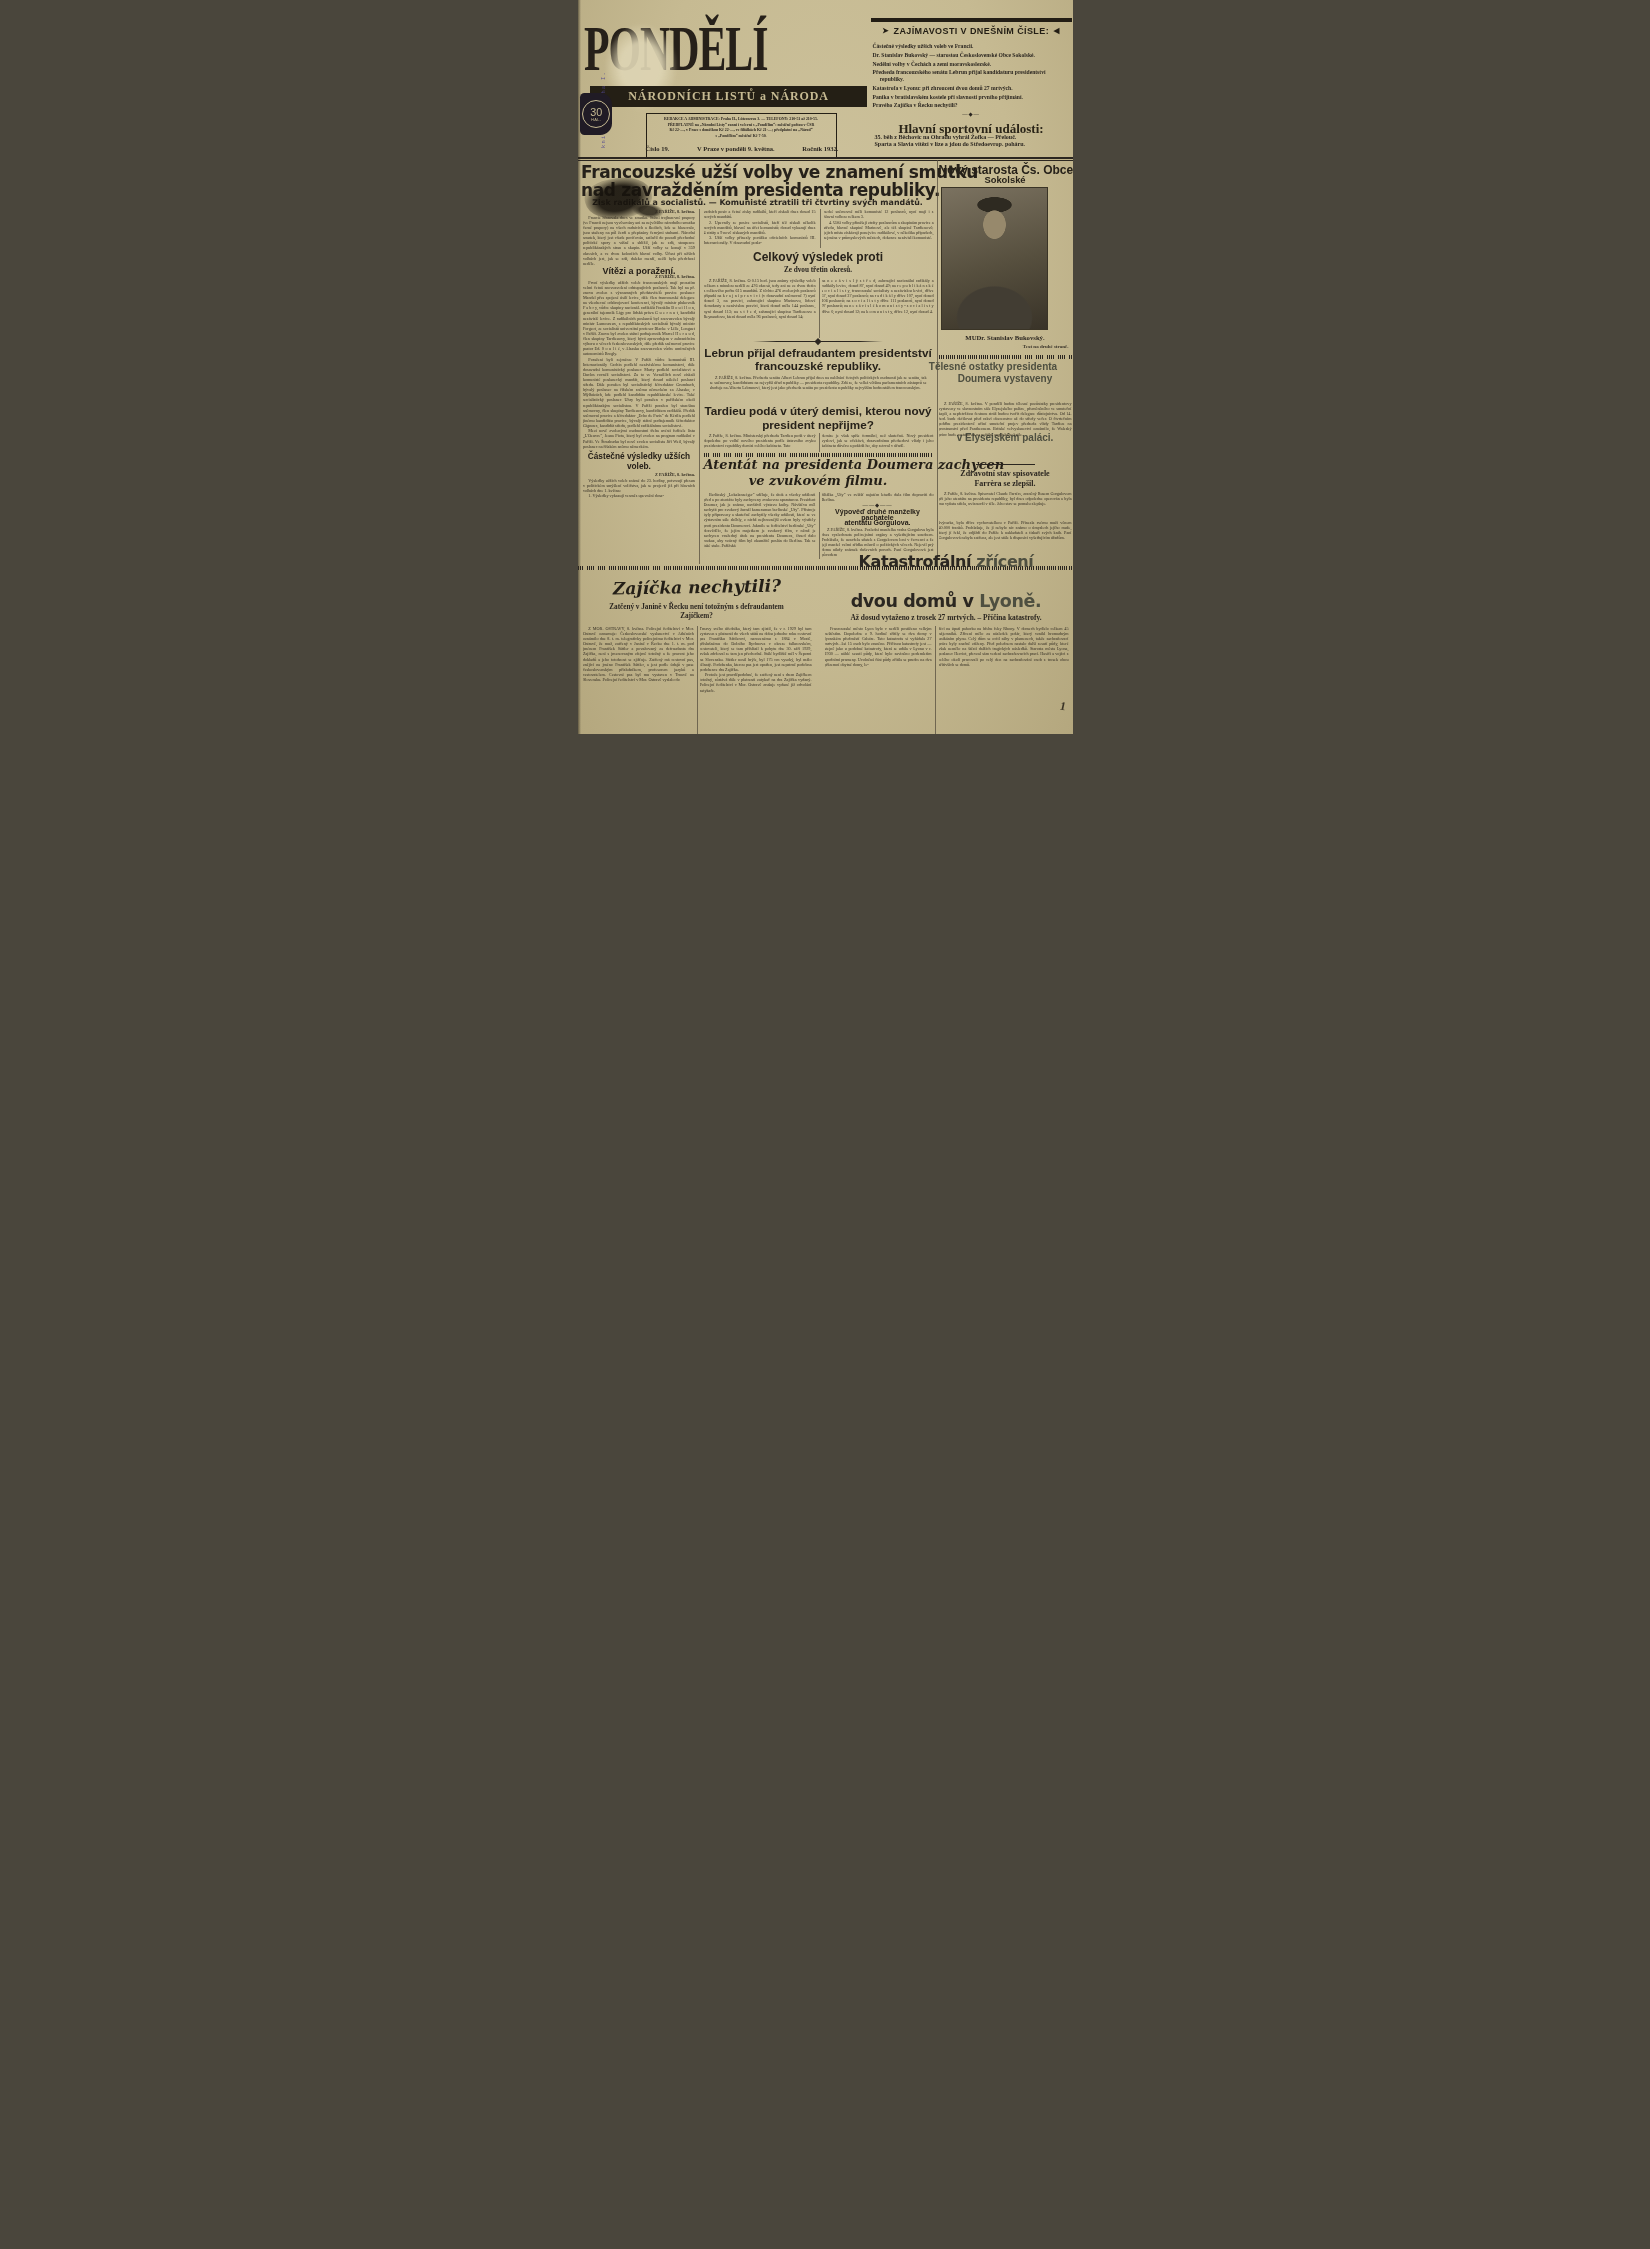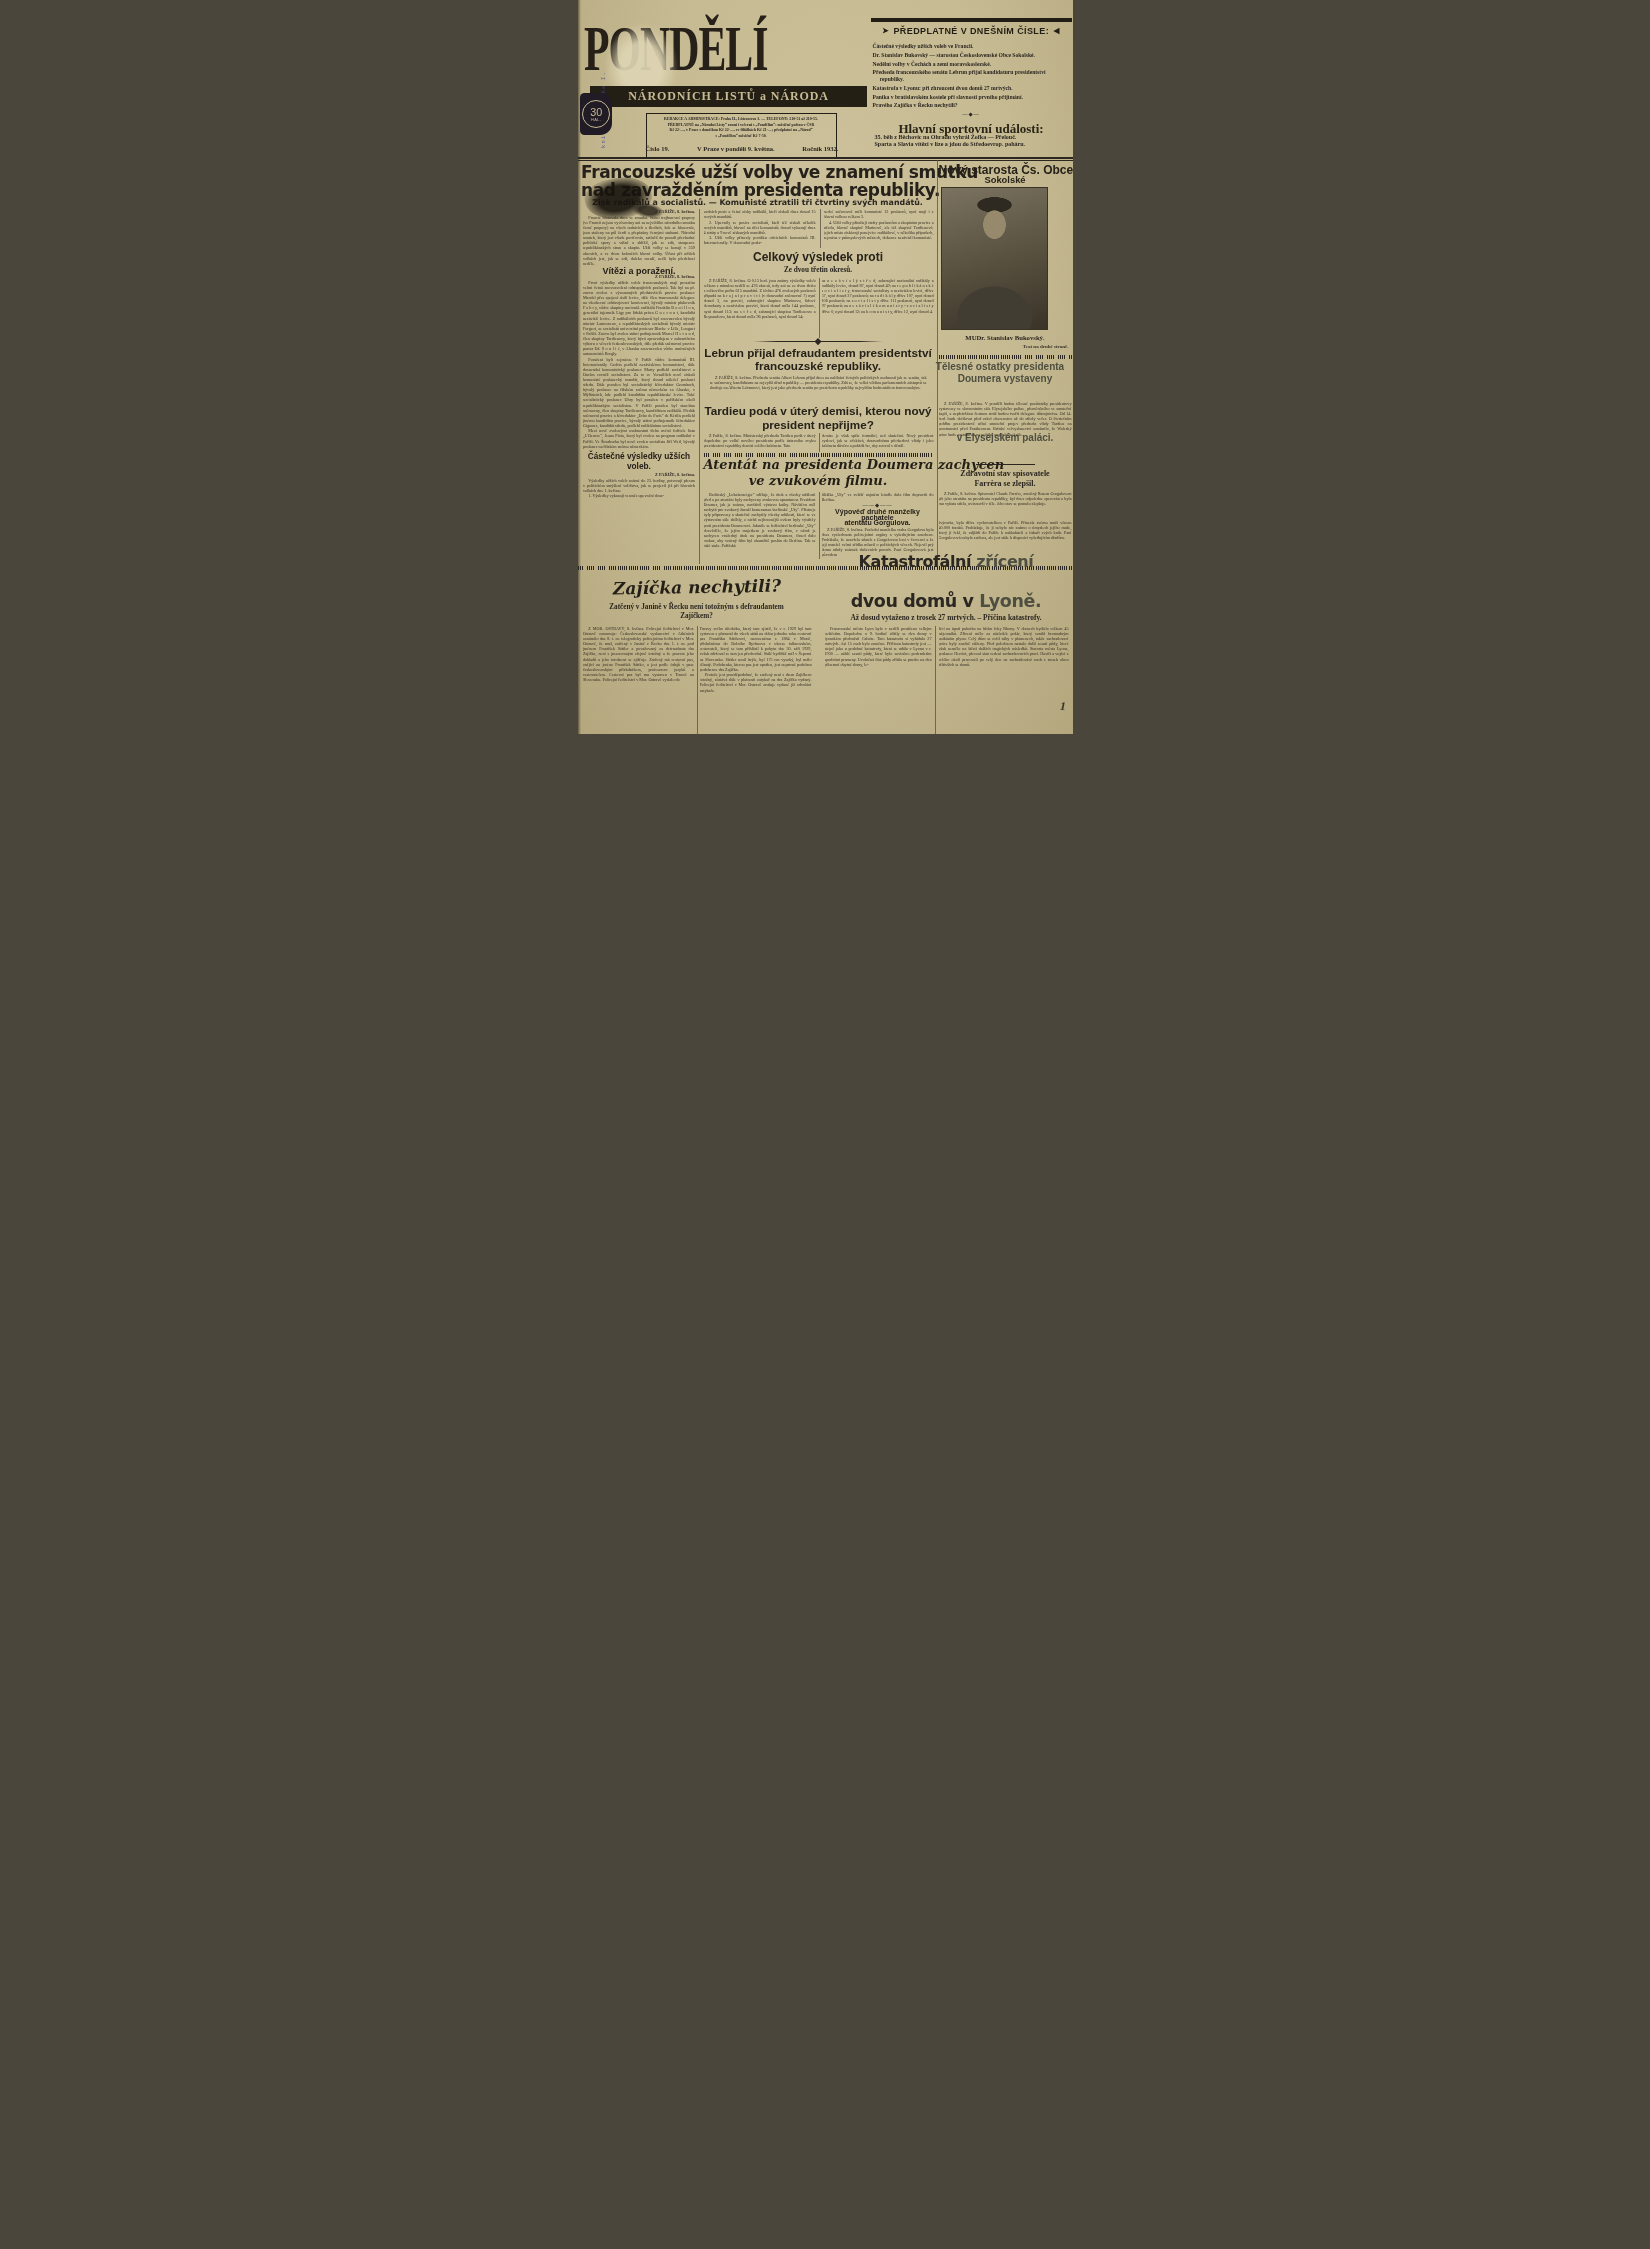--- a/index.html
+++ b/index.html
@@ -101,21 +101,21 @@
   </div>
   <div class="abs issueline">
     <span>Číslo 19.</span>
     <span>V Praze v pondělí 9. května.</span>
     <span>Ročník 1932.</span>
   </div>
   <div class="abs rule-main ni"></div>
 
   <div class="abs zajban">
     <span class="arr">➤</span>
-    <span>PŘEDPLATNÉ V DNEŠNÍM ČÍSLE:</span>
+    <span>ZAJÍMAVOSTI V DNEŠNÍM ČÍSLE:</span>
     <span class="arr">◀</span>
   </div>
   <div class="abs zajlist">
     <div>Částečné výsledky užších voleb ve Francii.</div>
     <div>Dr. Stanislav Bukovský — starostou Československé Obce Sokolské.</div>
     <div>Nedělní volby v Čechách a zemi moravskoslezské.</div>
     <div>Předseda francouzského senátu Lebrun přijal kandidaturu presidentství republiky.</div>
     <div>Katastrofa v Lyonu: při zhroucení dvou domů 27 mrtvých.</div>
     <div>Panika v bratislavském kostele při slavnosti prvního přijímání.</div>
     <div>Pravého Zajíčka v Řecku nechytili?</div>
@@ -203,21 +203,21 @@
     <div class="h-in" style="font-size:7px;margin-bottom:1.8px;">atentátu Gorgulova.</div>
     <p>Z PAŘÍŽE, 8. května. Poslední manželka vraha Gorgulova byla dnes vyslechnuta policejními orgány a vyšetřujícím soudcem. Prohlásila, že uzavřela sňatek s Gorgulovem loni v červenci a že její manžel velmi zřídka mluvil o politických věcech. Nejevil prý doma nikdy známek duševních poruch. Paní Gorgulovová jest původem</p>
   </div>
 
   <div class="abs h-sec" style="left:361px;top:163px;width:133px;font-size:12px;">Nový starosta Čs. Obce</div>
   <div class="abs h-sec" style="left:361px;top:174px;width:133px;font-size:9.4px;">Sokolské</div>
   <div class="abs photo"></div>
   <div class="abs serifbold" style="left:361px;top:334px;width:133px;text-align:center;font-size:6.7px;">MUDr. Stanislav Bukovský.</div>
   <div class="abs" style="left:361px;top:344px;width:130px;text-align:right;font-size:5px;font-weight:bold;color:#3a342a;">Text na druhé straně.</div>
   <div class="abs hatch" style="left:361px;top:355px;width:133px;"></div>
-  <div class="abs h-sec fade2" style="left:348px;top:361px;width:135px;font-size:10px;margin-left:7px;">Tělesné ostatky presidenta</div>
+  <div class="abs h-sec fade2" style="left:348px;top:361px;width:135px;font-size:10px;">Tělesné ostatky presidenta</div>
   <div class="abs h-sec fade2" style="left:360px;top:373px;width:135px;font-size:10px;">Doumera vystaveny</div>
   <div class="abs h-sec fade2" style="left:360px;top:388px;width:135px;font-size:10px;margin-top:44px;">v Elysejském paláci.</div>
   <div class="abs col" style="left:361px;top:401px;width:133px;height:58px;">
     <p>Z PAŘÍŽE, 8. května. V pondělí budou tělesné pozůstatky presidentovy vystaveny ve slavnostním sále Elysejského paláce, přeměněného ve smuteční kapli, a nepřetržitou čestnou stráž budou tvořit delegace důstojnictva. Od 14. hod. bude defilovat před rakví obecenstvo až do středy večer. O čtvrtečním pohřbu presidentově učiní smuteční projev předseda vlády Tardieu na prostranství před Pantheonem. Britské velvyslanectví oznámilo, že Waleský princ bude zastupovat na pohřbu anglického krále.</p>
   </div>
   <div class="abs thinrule" style="left:398px;top:464px;width:59px;"></div>
   <div class="abs serifbold" style="left:360px;top:469px;width:135px;text-align:center;font-size:8px;">Zdravotní stav spisovatele</div>
   <div class="abs serifbold" style="left:360px;top:479px;width:135px;text-align:center;font-size:8px;">Farrèra se zlepšil.</div>
   <div class="abs col" style="left:361px;top:491px;width:133px;height:26px;">
     <p>Z Paříže, 8. května. Spisovatel Claude Farrère, zraněný Rusem Gorgulovem při jeho atentátu na presidenta republiky, byl dnes odpoledne operován a byla mu vyňata střela, uvíznuvší v těle. Jeho stav se pomalu zlepšuje.</p>

